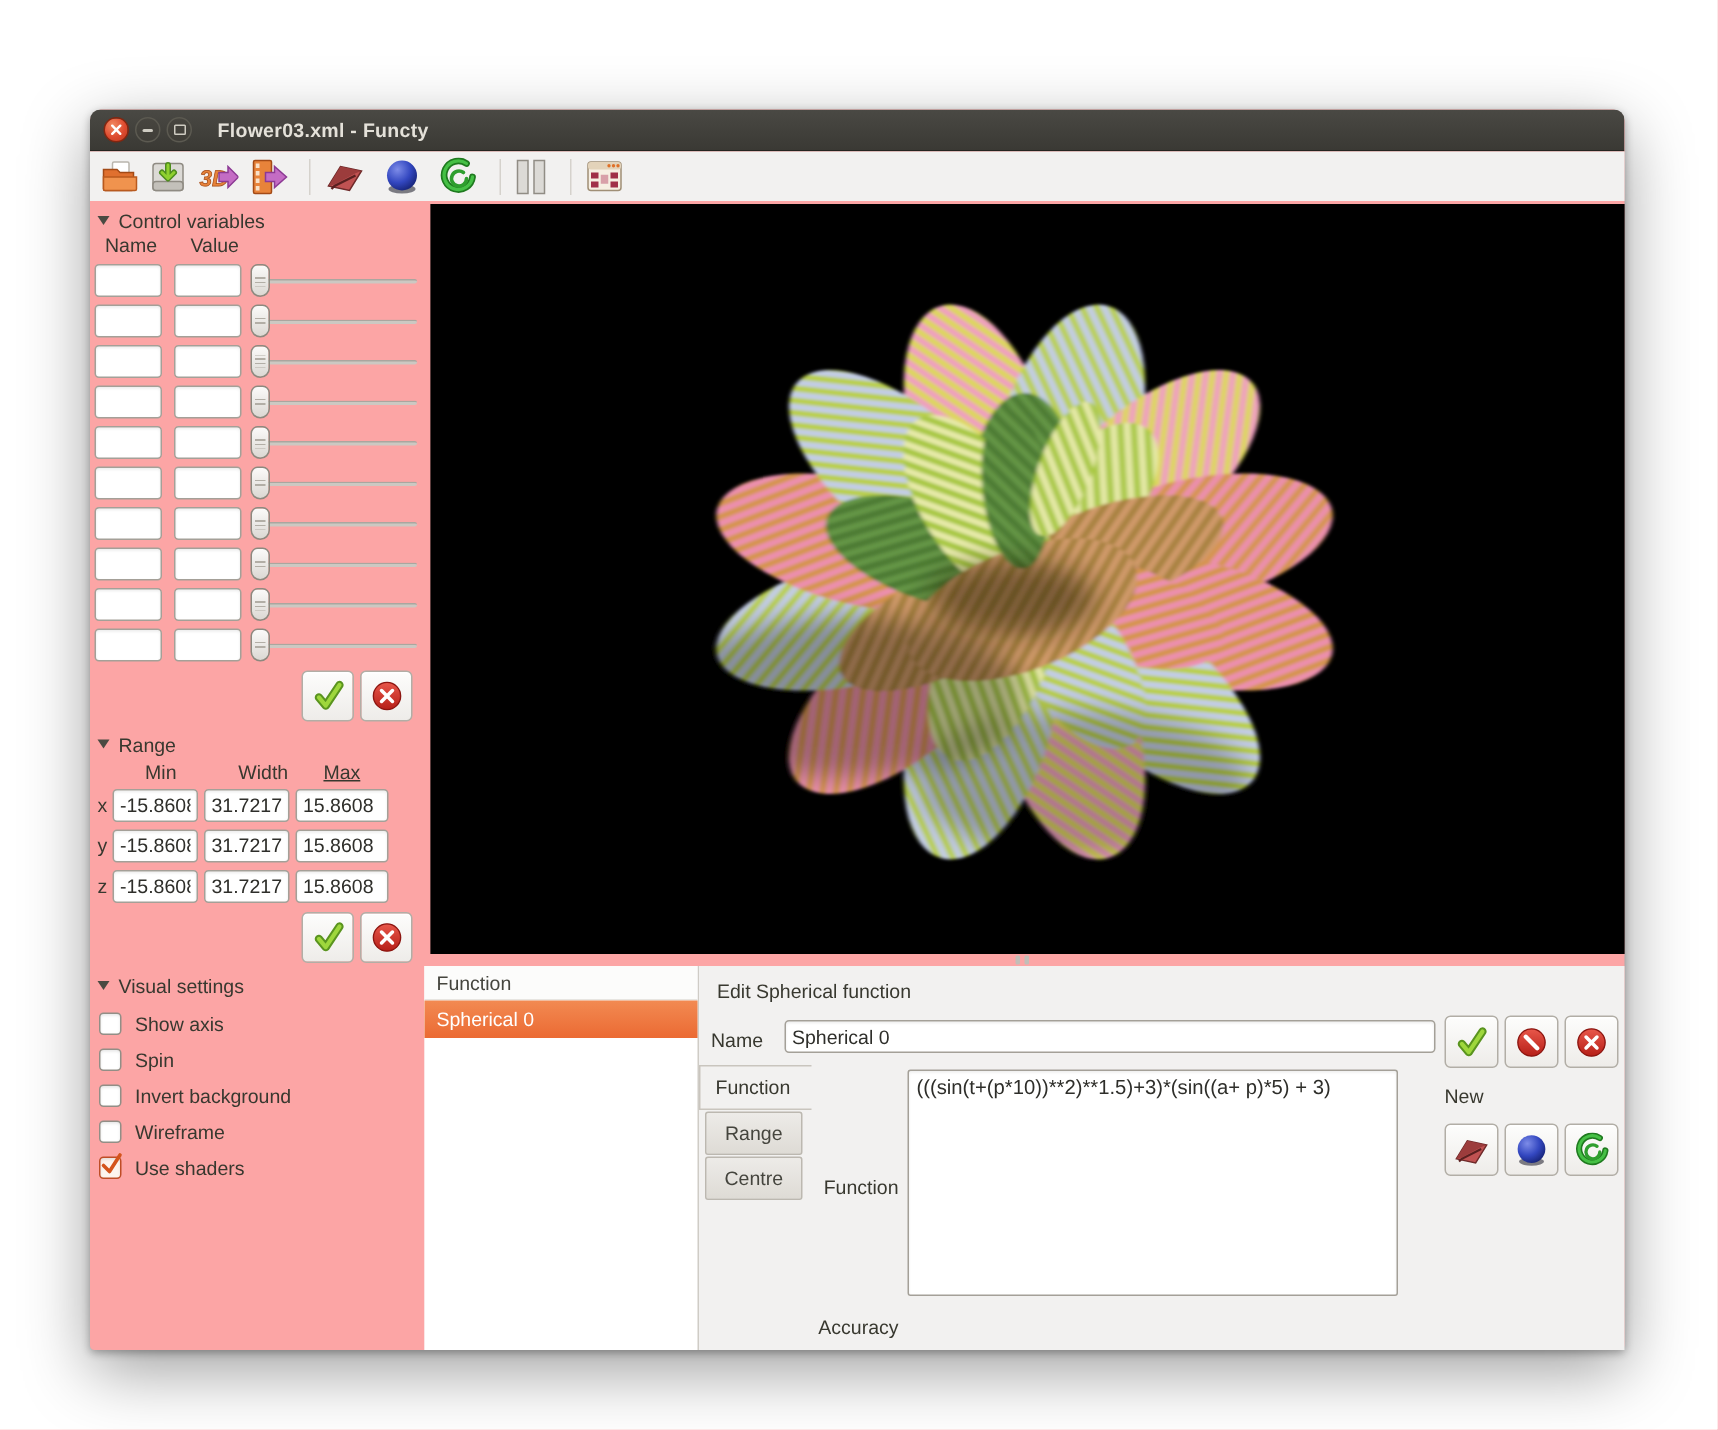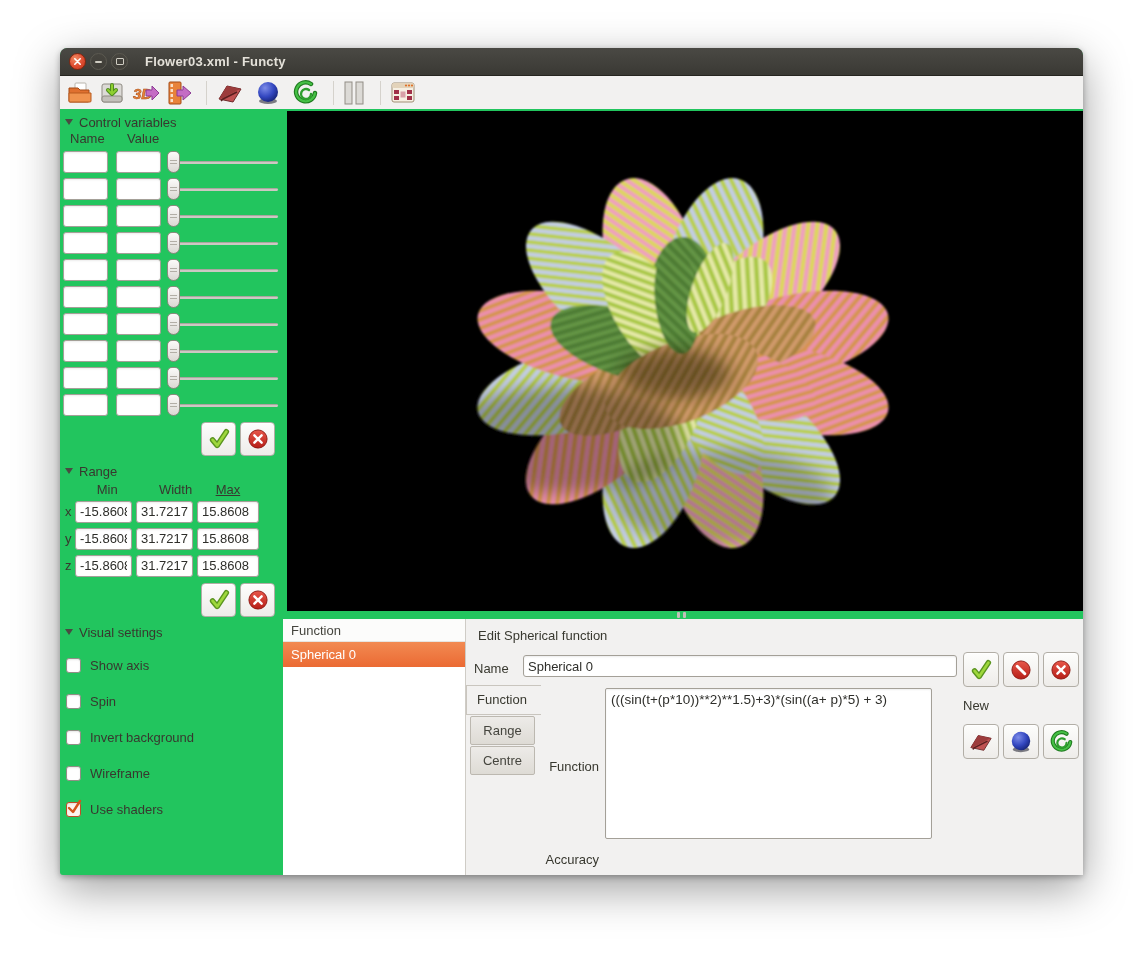--- a/index.html
+++ b/index.html
@@ -1,19 +1,19 @@
 <!DOCTYPE html>
 <html><head>
 <meta charset="utf-8">
 <style>
   * { box-sizing: border-box; margin: 0; padding: 0; }
   html,body { width:1145px; height:953px; background:#ffffff; overflow:hidden;
     font-family:"Liberation Sans","DejaVu Sans",sans-serif; }
-  .window { position:absolute; left:60px; top:48px; width:1023px; height:827px;
-    background:#22c55e; border-radius:8px 8px 3px 3px;
+  .window { position:absolute; left:60px; top:73px; width:1023px; height:827px;
+    background:#fca5a5; border-radius:8px 8px 3px 3px;
     box-shadow:0 2px 6px rgba(0,0,0,.3), 0 14px 45px rgba(0,0,0,.38); }
 
   
   .titlebar { position:absolute; left:0; top:0; right:0; height:28px;
     background:linear-gradient(#4a4944,#3a3934); border-radius:7px 7px 0 0;
     border-bottom:1px solid #262520; display:flex; align-items:center; }
   .winbtn { width:17px; height:17px; border-radius:50%; display:flex;
     align-items:center; justify-content:center; flex:0 0 auto; cursor:default; }
   .winbtn.close { margin-left:9px;
     background:radial-gradient(circle at 35% 30%, #f18a62, #de4b30 55%, #bd3a1e);
@@ -66,21 +66,21 @@
   .range-headers { display:flex; font-size:13px; color:#38382f; height:16px; margin-top:2px; }
   .range-headers .rh1 { width:62px; margin-left:14px; text-align:center; }
   .range-headers .rh2 { width:70px; margin-left:4px; text-align:center; }
   .range-headers .rh3 { width:64px; margin-left:6px; text-align:left;text-decoration:underline; }
   .range-row { display:flex; align-items:center; height:27px; }
   .range-row .axis { width:12px; font-size:13px; color:#38382f; padding-left:2px; }
   .range-row .rmin { width:57px; }
   .range-row .rwid { width:57px; margin-left:4px; }
   .range-row .rmax { width:62px; margin-left:4px; }
 
-  .check-row { display:flex; align-items:center; height:24px; gap:9px; padding-left:3px;margin-top:12px; }
+  .check-row { display:flex; align-items:flex-end; height:24px; gap:9px; padding-left:3px; }
   .cb { position:relative; width:15px; height:15px; border:1px solid #928e86;
     border-radius:3px; background:#fff; box-shadow:inset 0 1px 2px rgba(0,0,0,.1); }
   .cb.checked { border-color:#bf4d26; background:#fdf4ee; }
   .cb.checked svg { position:absolute; left:-1px; top:-4px; }
   .check-row .lbl { font-size:13px; color:#38382f; }
 
   
   .viewport { position:absolute; left:227px; top:63px; width:796px; height:500px;
     background:#000; }
   .paned-grip { position:absolute; left:617px; top:564px; width:13px; height:6px;

